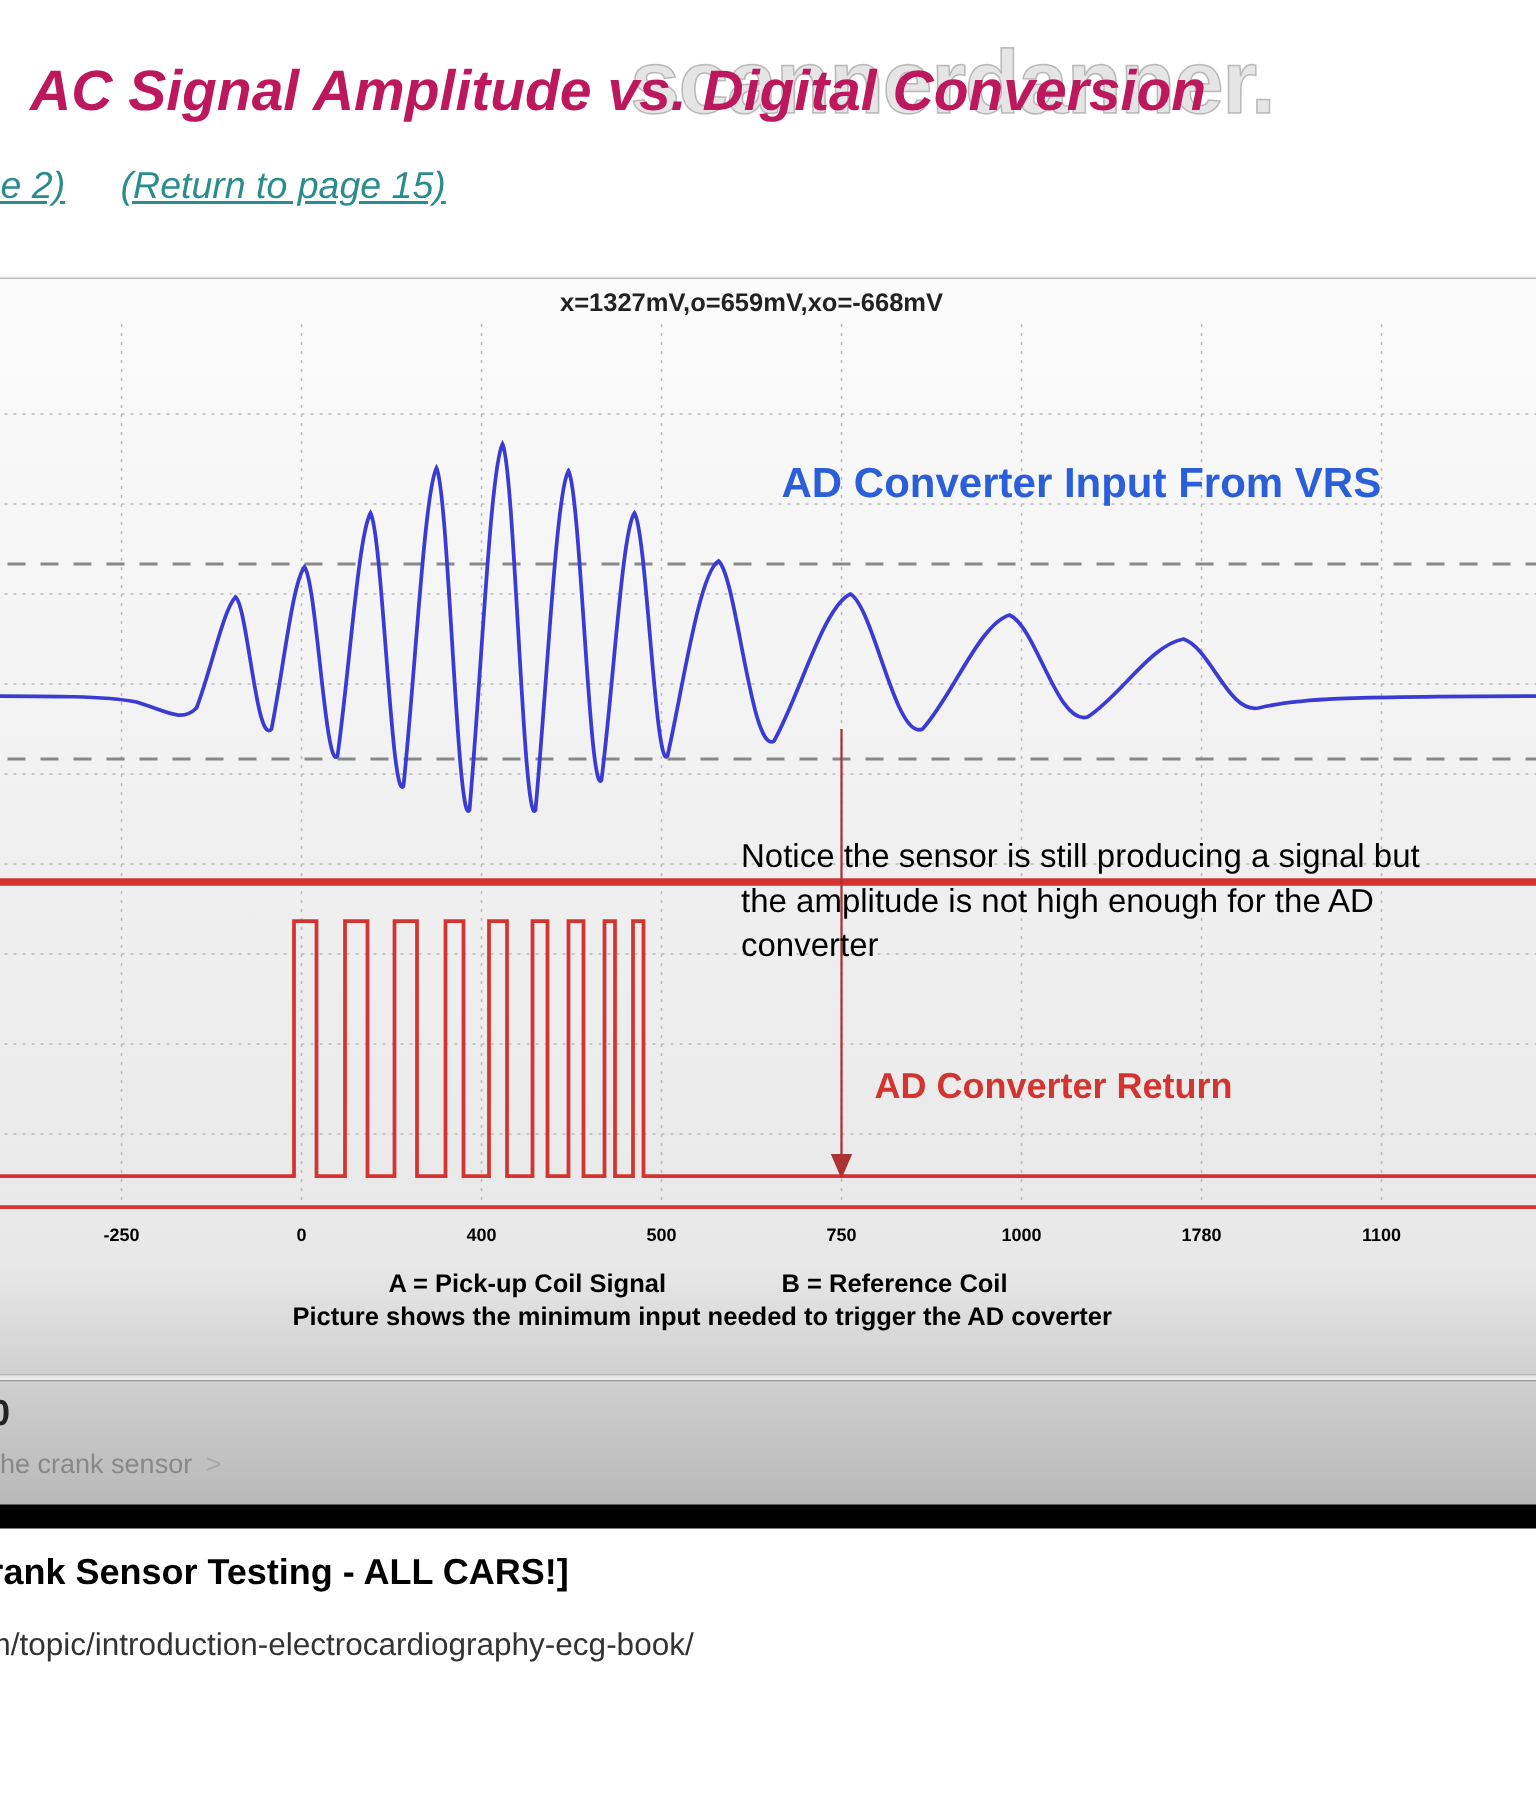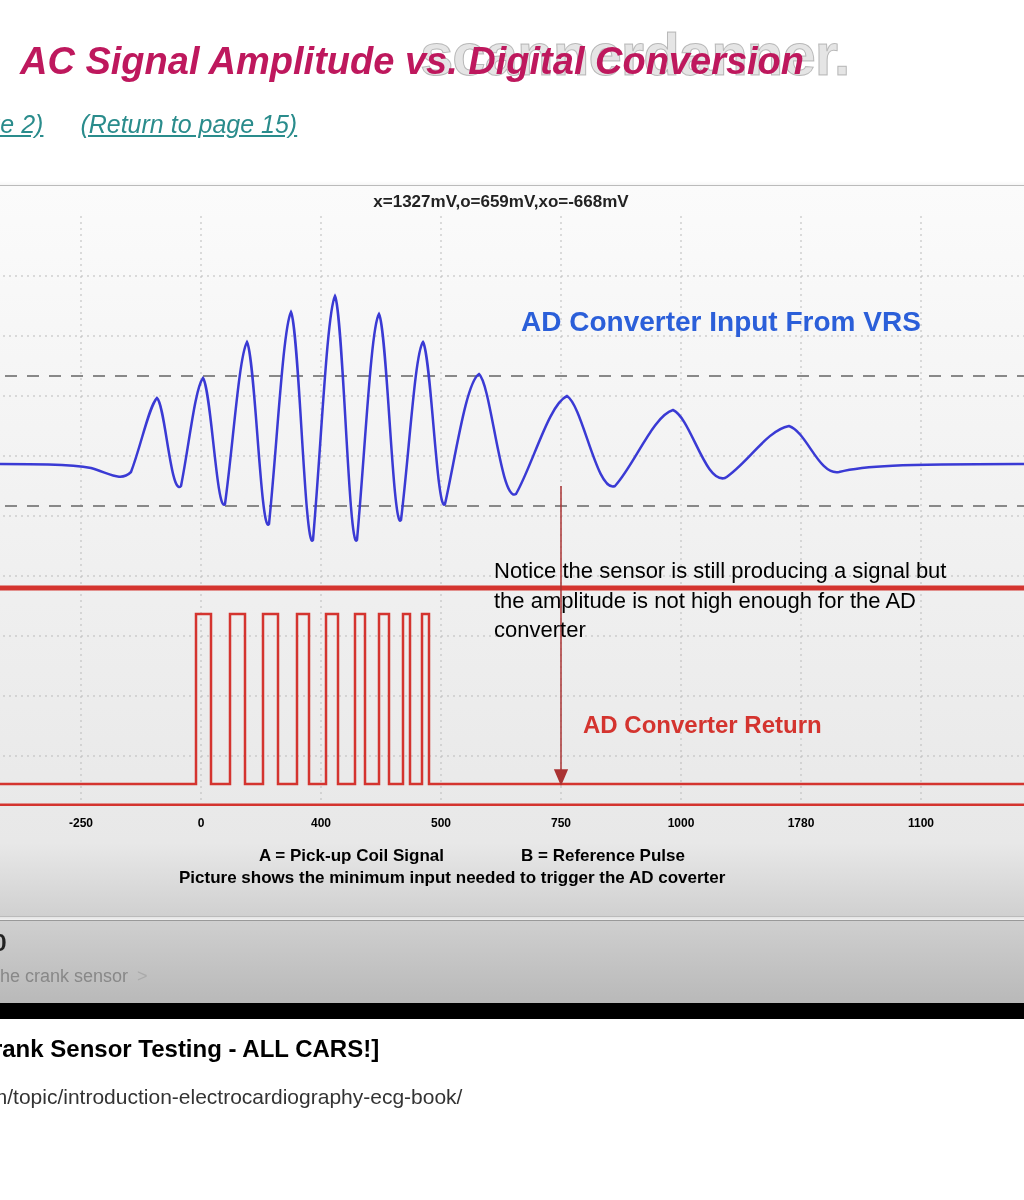--- a/index.html
+++ b/index.html
@@ -8,21 +8,21 @@
   .watermark{position:absolute;left:420px;top:20px;font-size:60px;font-weight:bold;color:rgba(150,150,150,.25);-webkit-text-stroke:1px rgba(100,100,100,.4);letter-spacing:-1px;white-space:nowrap}
   .navlinks{position:absolute;left:-90px;top:110px;font-size:25px;font-style:italic;color:#2a8c8c;white-space:nowrap}
   .navlinks a{color:#2a8c8c;text-decoration:underline;margin-right:30px;cursor:pointer}
   .scope{position:absolute;left:-40px;top:185px;width:1080px;height:730px;background:linear-gradient(#fbfbfb,#e8e8e8 90%,#d0d0d0);border:1px solid #bbb;border-radius:6px;box-shadow:0 2px 6px rgba(0,0,0,.15)}
   .plot{position:absolute;left:0;top:30px;width:1080px;height:590px}
   .readout{position:absolute;left:0;top:6px;width:100%;text-align:center;font-size:17px;font-weight:bold;color:#222}
   .xaxis{position:absolute;left:0;top:630px;width:1080px;height:30px}
   .tick{position:absolute;font-size:12px;font-weight:bold;color:#000;transform:translateX(-50%)}
   .legendA{position:absolute;left:298px;top:660px;font-size:17px;font-weight:bold;color:#000}
   .legendB{position:absolute;left:560px;top:660px;font-size:17px;font-weight:bold;color:#000}
-  .caption{position:absolute;left:218px;top:682px;font-size:17px;font-weight:bold;color:#000}
+  .caption{position:absolute;left:234px;top:682px;font-size:17px;font-weight:bold;color:#000}
   .lbl-blue{position:absolute;color:#2b5fd9;font-size:28px;font-weight:bold}
   .lbl-red{position:absolute;color:#d4342f;font-size:24px;font-weight:bold}
   .note{position:absolute;color:#000;font-size:22px;line-height:1.35;width:460px}
   .pagebar{position:absolute;left:-40px;top:920px;width:1080px;height:85px;background:linear-gradient(#cfcfcf,#b8b8b8);border-top:1px solid #999}
   .pagenum{position:absolute;left:0;top:8px;font-size:24px;font-weight:bold;color:#222}
   .breadcrumb{position:absolute;left:0;top:45px;font-size:18px;color:#888}
   .breadcrumb .chev{color:#aaa;margin:0 4px}
   .blackbar{position:absolute;left:0;top:1003px;width:1024px;height:16px;background:#000}
   .vtitle{position:absolute;left:-120px;top:1035px;font-size:24px;font-weight:bold;color:#000}
   .url{position:absolute;left:-120px;top:1085px;font-size:21px;color:#333}
@@ -133,21 +133,21 @@
       <span class="tick" style="left:360px">400</span>
       <span class="tick" style="left:480px">500</span>
       <span class="tick" style="left:600px">750</span>
       <span class="tick" style="left:720px">1000</span>
       <span class="tick" style="left:840px">1780</span>
       <span class="tick" style="left:960px">1100</span>
       <span class="tick" style="left:1080px">1750</span>
     </div>
 
     <div class="legendA">A = Pick-up Coil Signal</div>
-    <div class="legendB">B = Reference Pulse</div>
+    <div class="legendB">B = Reference Coil</div>
     <div class="caption">Picture shows the minimum input needed to trigger the AD coverter</div>
   </div>
 
   <div class="pagebar">
     <div class="pagenum">e 10</div>
     <div class="breadcrumb">
       <span>n of the crank sensor</span>
       <span class="chev">&gt;</span>
     </div>
   </div>

